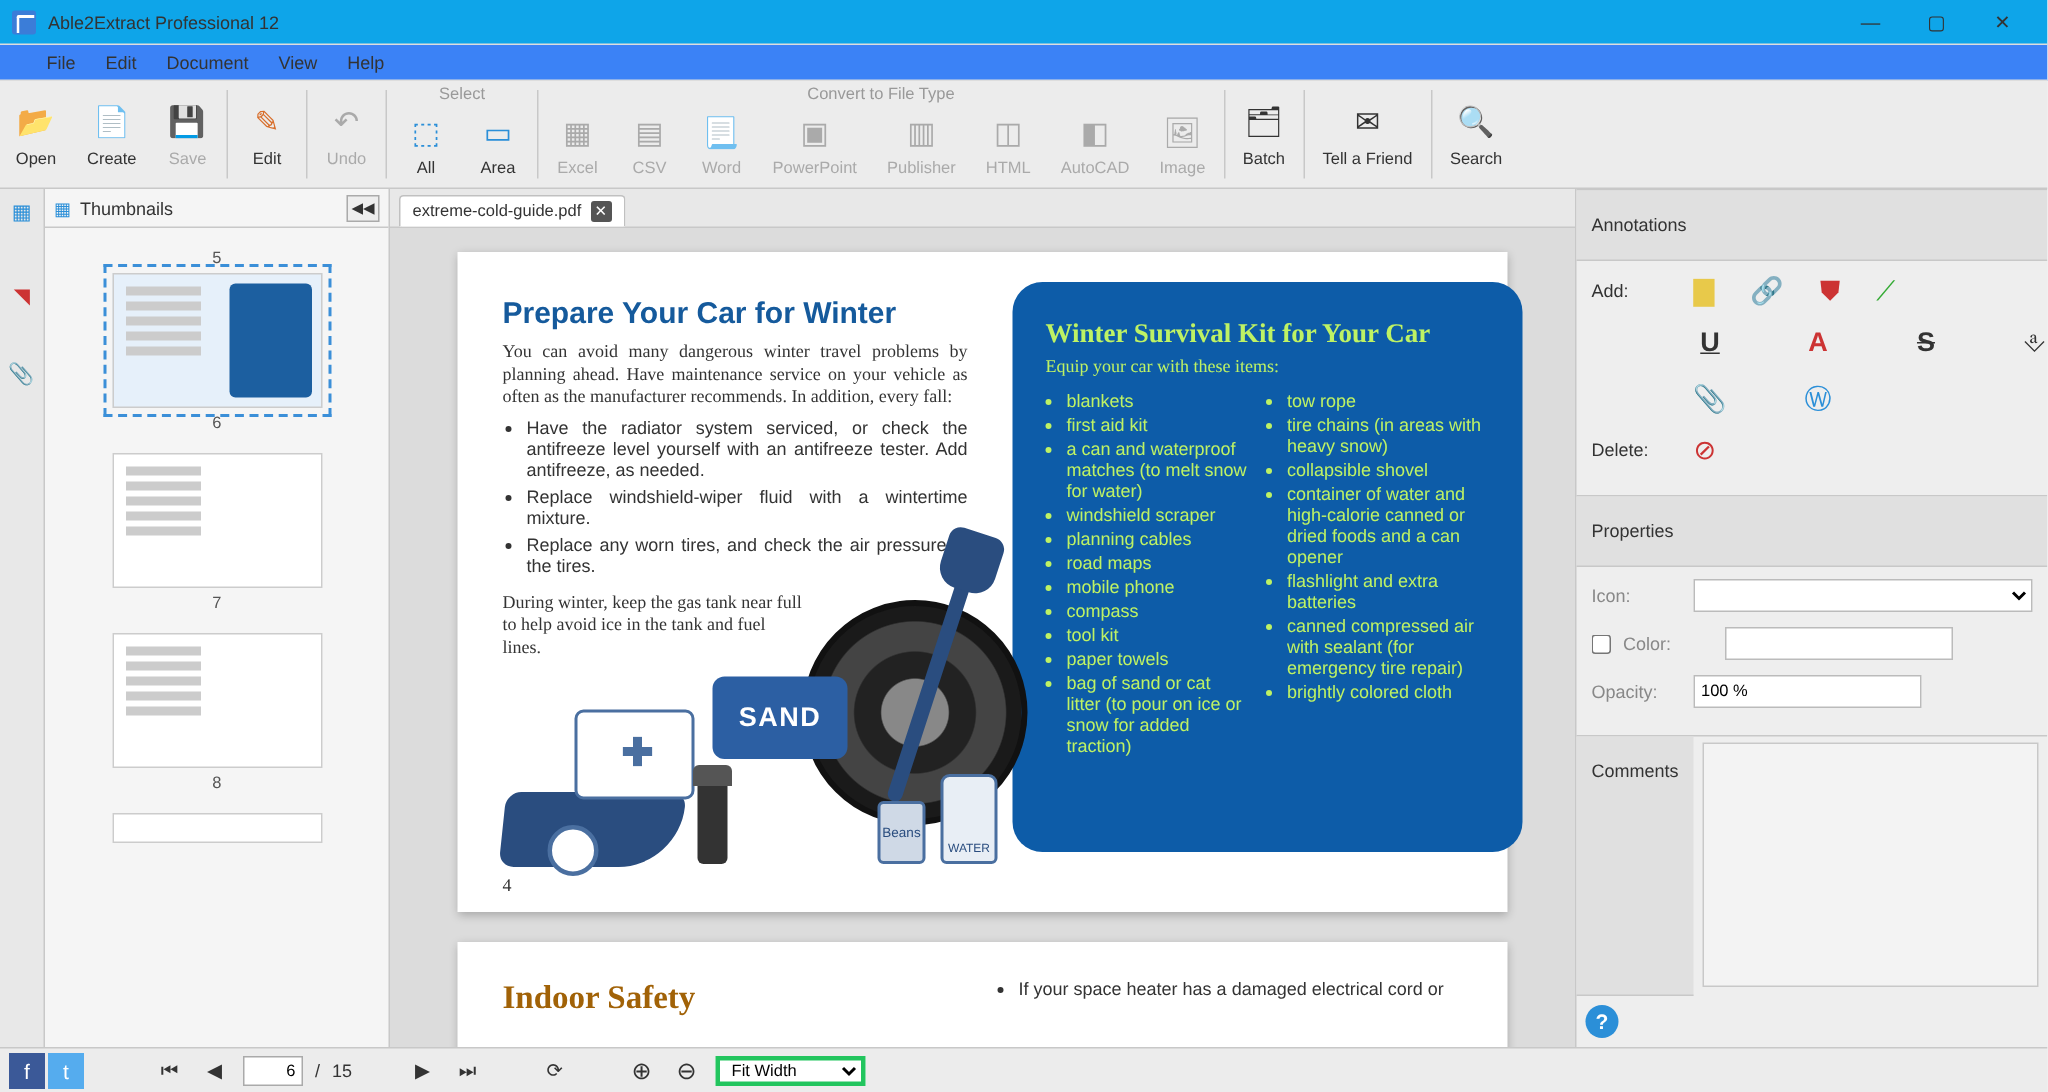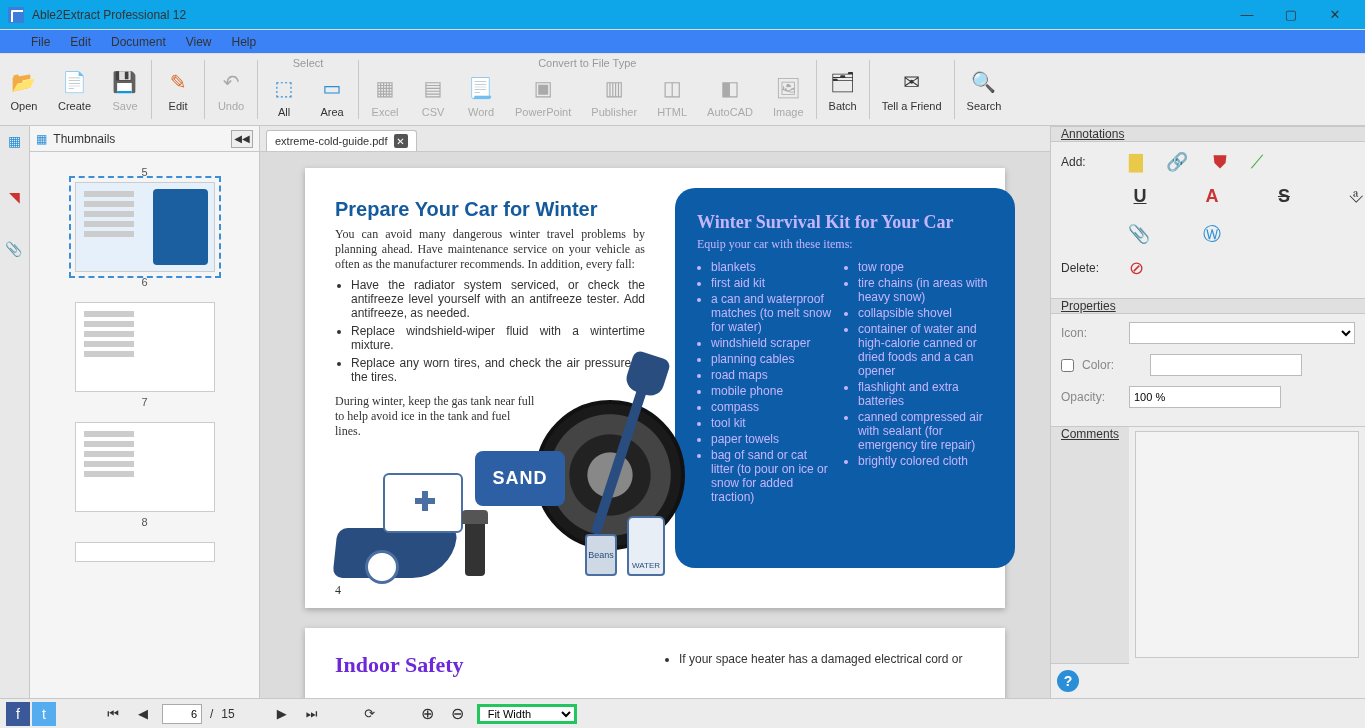--- a/index.html
+++ b/index.html
@@ -37,33 +37,33 @@
 .tabstrip { height:26px; display:flex; align-items:flex-end; padding:0 6px; gap:4px; background:#e8e8e8; border-bottom:1px solid #c8c8c8; }
 .doctab { background:#fff; border:1px solid #c0c0c0; border-bottom:none; padding:3px 8px; font-size:11px; display:flex; align-items:center; gap:6px; border-radius:3px 3px 0 0; }
 .doctab .close { width:14px; height:14px; background:#555; color:#fff; font-size:10px; display:flex; align-items:center; justify-content:center; border-radius:2px; cursor:pointer; }
 .viewport { flex:1; overflow:auto; padding:16px; position:relative; }
 .page { background:#fff; width:700px; margin:0 auto 20px auto; box-shadow:0 2px 6px rgba(0,0,0,0.25); padding:30px 30px 20px 30px; position:relative; min-height:440px; }
 .page h2 { color:#155a9c; font-size:20px; font-weight:bold; margin-bottom:6px; }
 .page p.intro { font-size:12px; text-align:justify; margin-bottom:6px; width:310px; font-family: Georgia, 'Times New Roman', serif; }
 .page ul.prep { font-size:12px; width:310px; padding-left:16px; font-family: Georgia, 'Times New Roman', serif; }
 .page ul.prep li { margin-bottom:4px; text-align:justify; }
 .page p.tank { font-size:12px; width:200px; margin-top:10px; font-family: Georgia, 'Times New Roman', serif; }
-.blue-box { position:absolute; right:-10px; top:20px; width:340px; background:#0d5ca8; color:#c4b5fd; border-radius:20px; padding:24px 18px 24px 22px; min-height:380px; }
+.blue-box { position:absolute; right:-10px; top:20px; width:340px; background:#0d5ca8; color:#bef264; border-radius:20px; padding:24px 18px 24px 22px; min-height:380px; }
 .blue-box h3 { font-size:18px; font-weight:bold; margin-bottom:4px; font-family: Georgia, 'Times New Roman', serif; }
 .blue-box .sub { font-size:12px; margin-bottom:8px; font-family: Georgia, 'Times New Roman', serif; }
 .blue-box .cols { display:flex; gap:12px; }
 .blue-box ul { font-size:12px; padding-left:14px; font-family: Georgia, 'Times New Roman', serif; }
 .blue-box ul li { margin-bottom:2px; }
 .page .pgnum { position:absolute; bottom:10px; left:30px; font-size:12px; font-family: Georgia, serif; }
 .illus { position:absolute; left:30px; bottom:30px; width:320px; height:200px; }
 .page2 { background:#fff; width:700px; margin:0 auto; padding:24px 30px; box-shadow:0 2px 6px rgba(0,0,0,0.25); }
-.page2 h2 { color:#6d28d9; font-size:22px; font-weight:bold; font-family: Georgia, serif; }
+.page2 h2 { color:#a16207; font-size:22px; font-weight:bold; font-family: Georgia, serif; }
 .right-panel { width:315px; background:#eee; border-left:1px solid #c8c8c8; display:flex; flex-direction:column; }
 .rp-section { border-top:1px solid #c8c8c8; }
-.rp-header { background:#e0e0e0; padding:0 10px; font-size:12px; border-bottom:1px solid #c8c8c8;text-decoration:underline; }
+.rp-header { background:#e0e0e0; padding:16px 10px; font-size:12px; border-bottom:1px solid #c8c8c8; }
 .rp-body { padding:8px 10px; font-size:12px; }
 .annot-row { display:flex; align-items:center; gap:24px; margin-bottom:10px; }
 .annot-row .lbl { width:44px; }
 .annot-grid { display:grid; grid-template-columns: repeat(4, 50px); gap:14px 22px; margin-left:54px; margin-bottom:10px; }
 .ann-icon { font-size:18px; display:flex; align-items:center; justify-content:center; height:24px; cursor:pointer; }
 .prop-row { display:flex; align-items:center; margin-bottom:10px; gap:8px; }
 .prop-row .lbl { width:60px; color:#888; }
 .prop-row select, .prop-row input[type=text] { flex:1; height:22px; border:1px solid #bbb; background:#fff; font-size:11px; padding:0 4px; }
 .comments-box { flex:1; margin:4px 6px 6px 6px; border:1px solid #c8c8c8; background:#f3f3f3; }
 .help-bubble { width:22px; height:22px; border-radius:50%; background:#2b8fd8; color:#fff; display:flex; align-items:center; justify-content:center; font-weight:bold; font-size:14px; margin:6px; cursor:pointer; }

